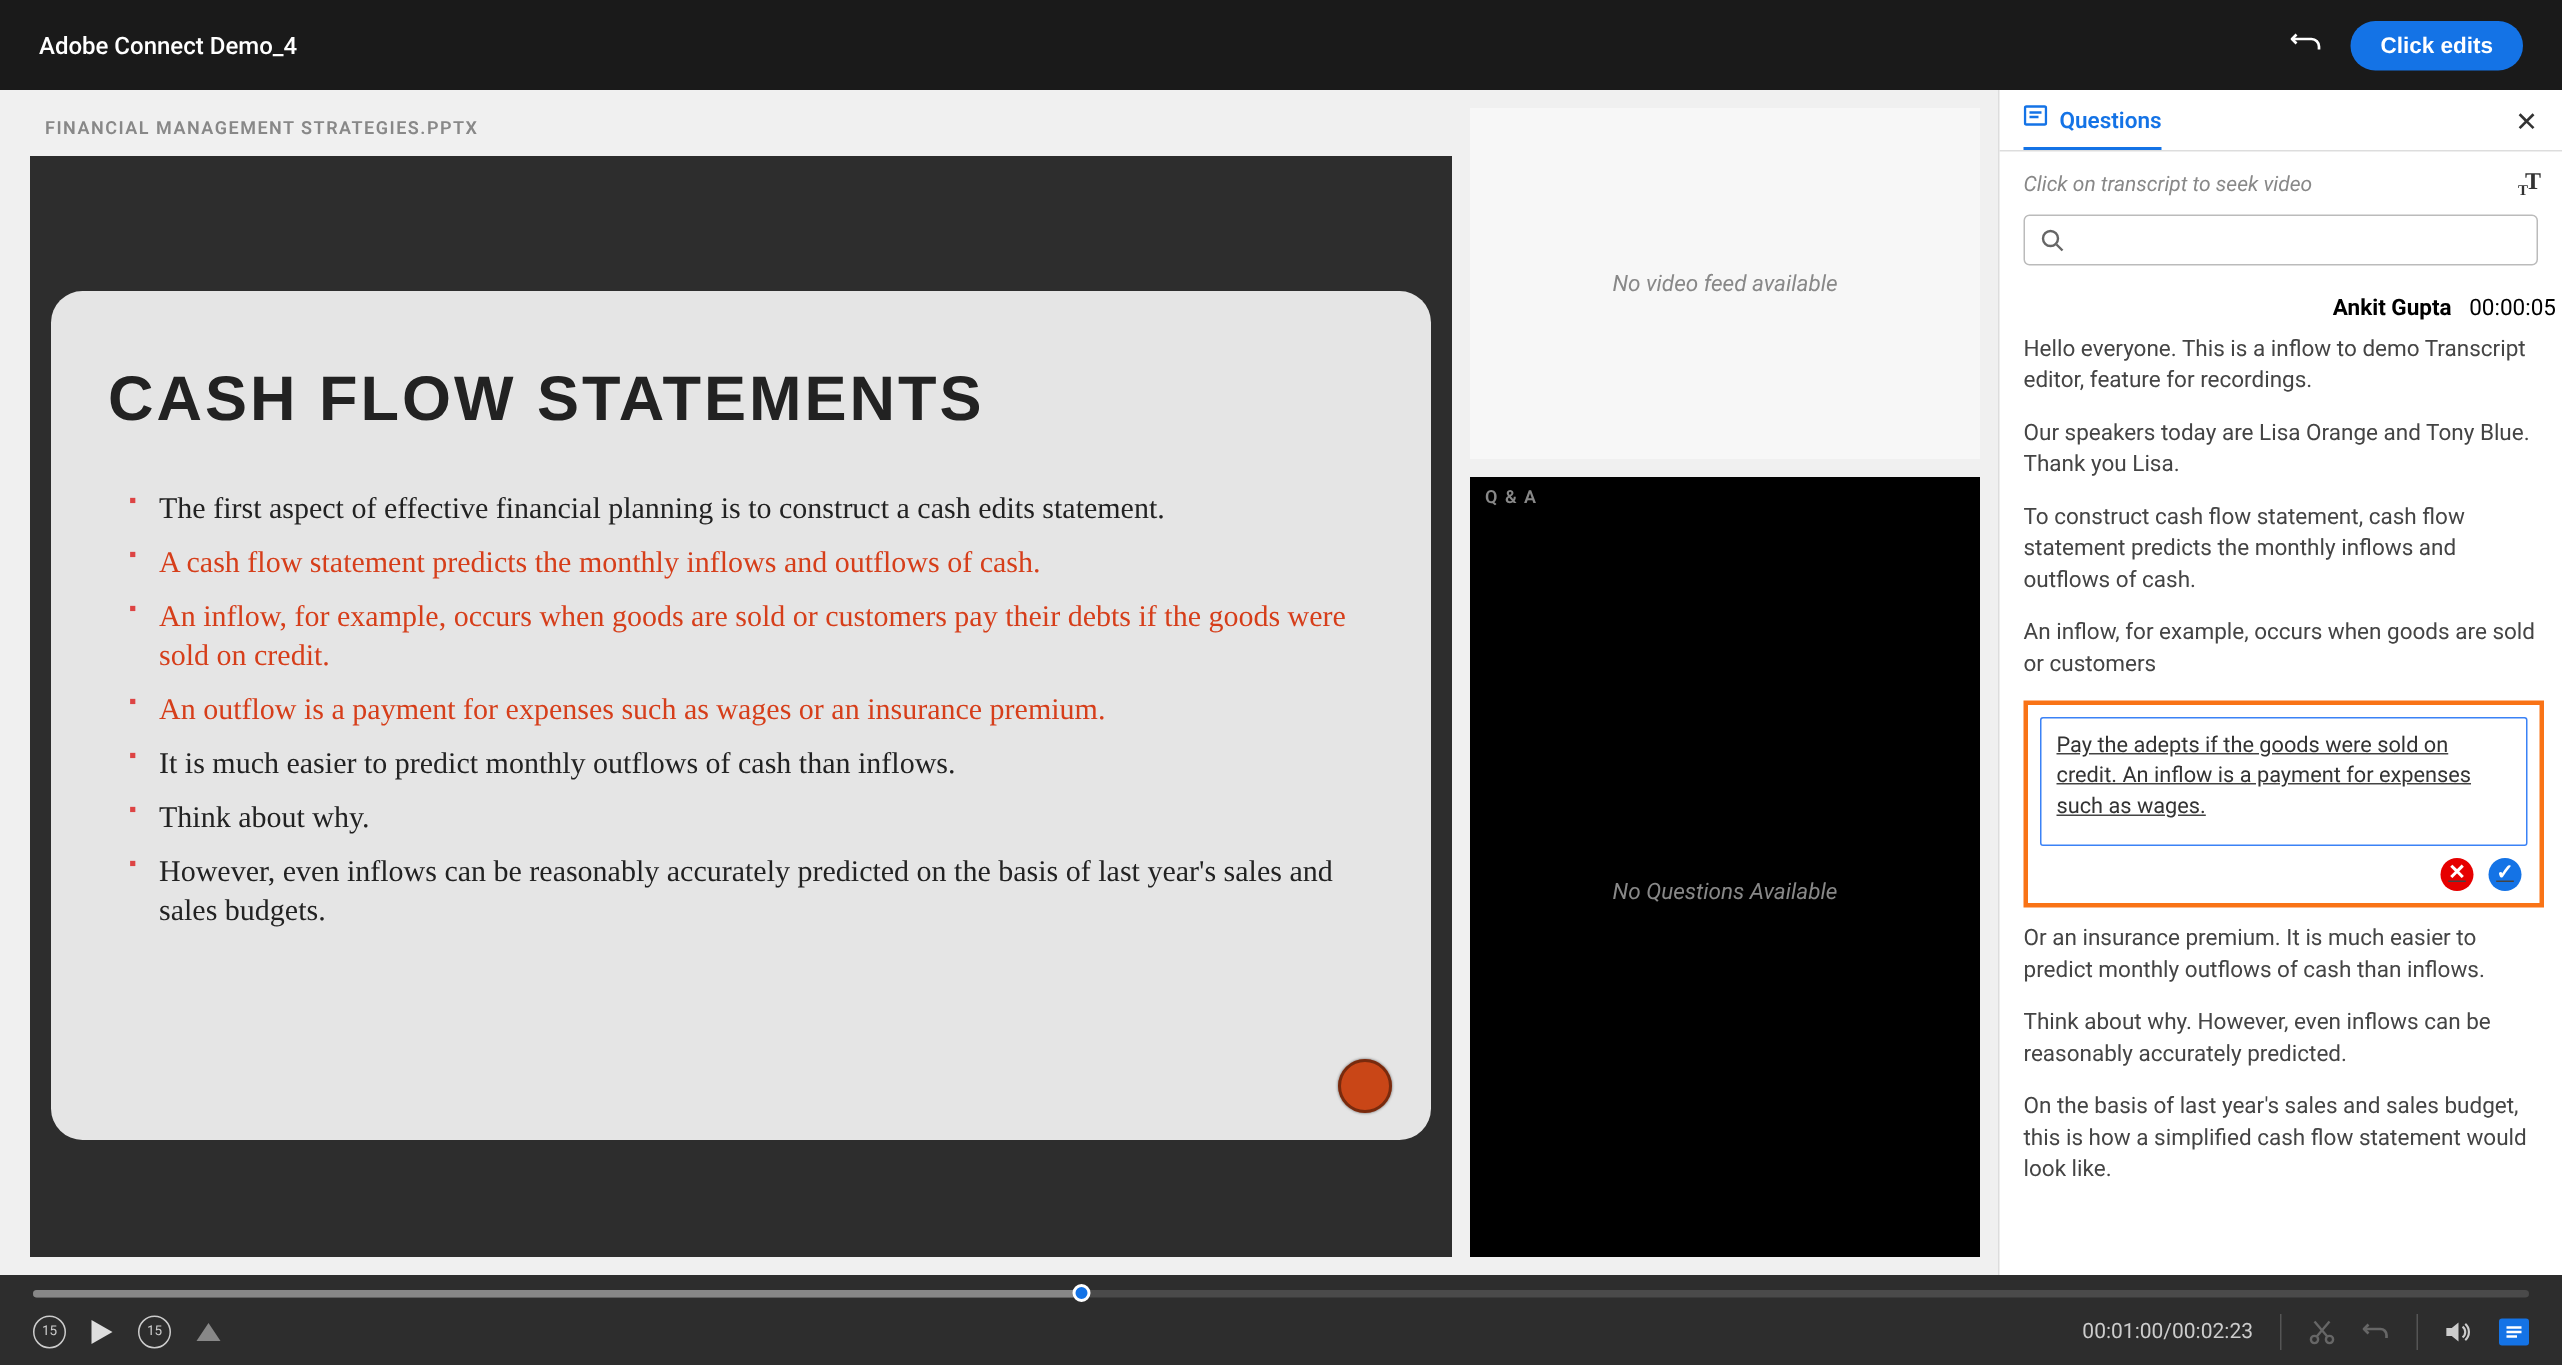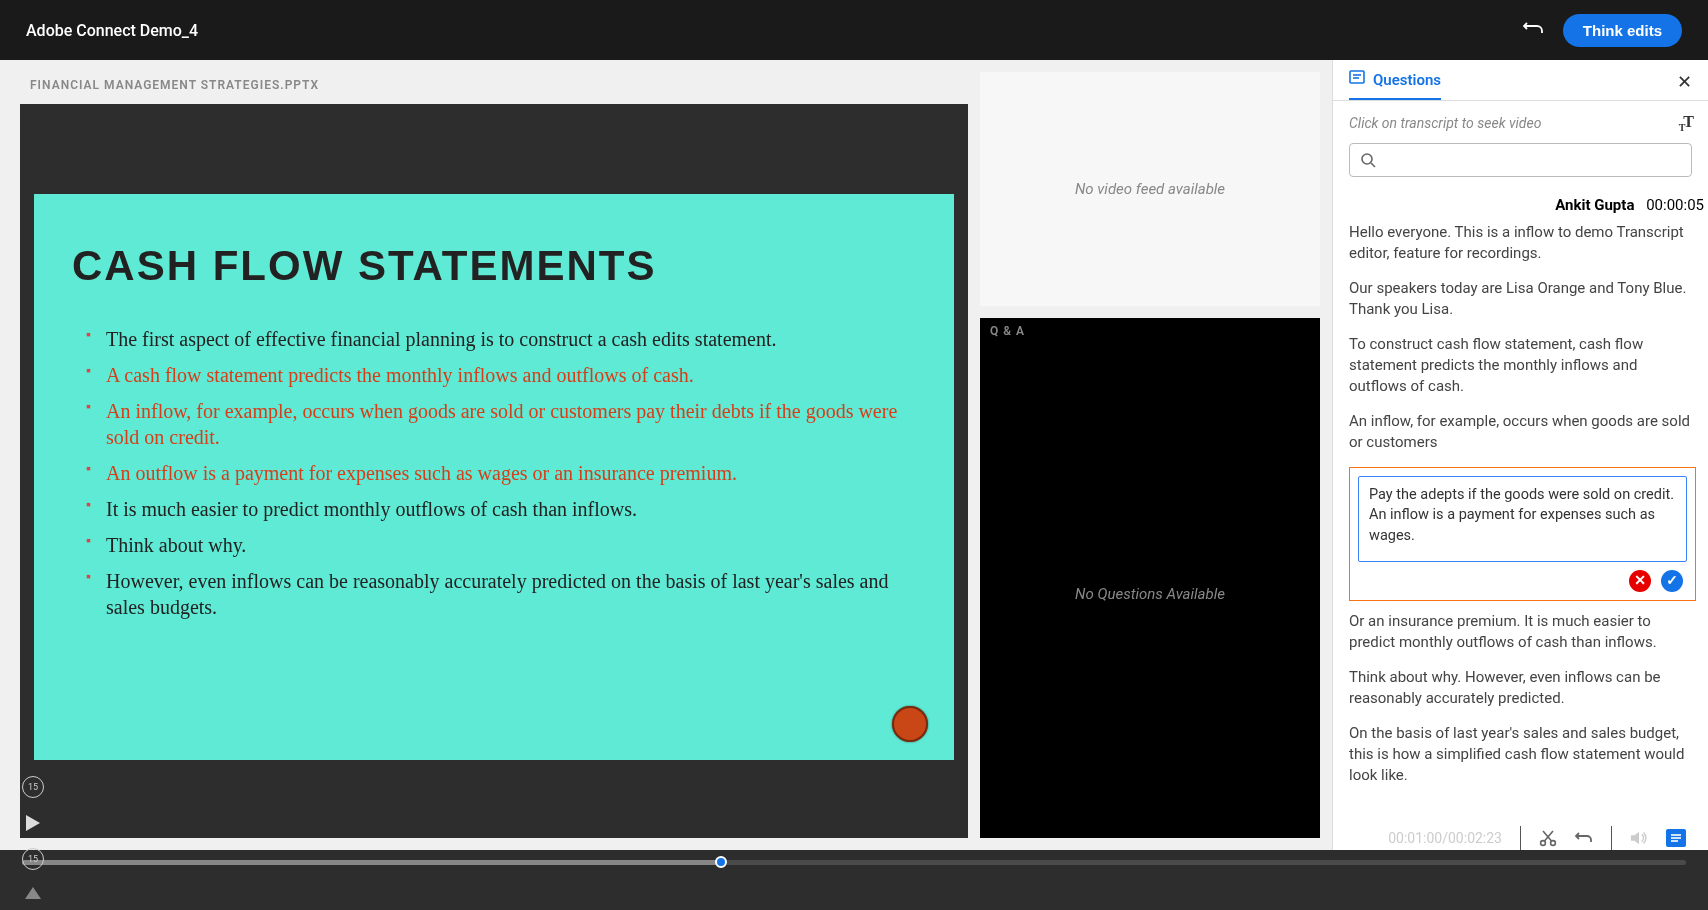--- a/index.html
+++ b/index.html
@@ -14,21 +14,21 @@
 
 
 .main { position: absolute; top: 60px; left: 0; right: 0; bottom: 60px; background: #f0f0f0; display: flex; }
 .main-left { flex: 0 0 968px; display: flex; flex-direction: column; padding: 12px 0 12px 20px; }
 .main-mid { flex: 0 0 364px; display: flex; flex-direction: column; padding: 12px 12px 12px 12px; gap: 12px; }
 .main-right { flex: 1; background: #fff; border-left: 1px solid #ddd; display: flex; flex-direction: column; min-width: 0; }
 
 
 .pane-label { font-size: 12px; font-weight: 600; letter-spacing: 1px; color: #888; padding: 6px 10px 12px 10px; text-transform: uppercase; }
 .slide-container { flex: 1; background: #2d2d2d; display: flex; align-items: flex-start; justify-content: center; padding: 90px 14px 78px 14px; }
-.slide { background: #5eead4; width: 100%; height: 100%; padding: 48px 26px 24px 38px; position: relative; font-family: Georgia, 'Times New Roman', serif; }
+.slide { background: #e5e5e5; width: 100%; height: 100%; padding: 48px 26px 24px 38px; position: relative; font-family: Georgia, 'Times New Roman', serif; border-radius: 21px; }
 .slide-title { font-size: 42px; font-weight: 900; letter-spacing: 2px; color: #222; margin-bottom: 36px; font-family: "Arial Black", Impact, sans-serif; text-transform: uppercase; }
 .slide ul { list-style: none; padding-left: 14px; }
 .slide li { font-size: 20px; color: #222; margin-bottom: 10px; font-weight: 500; line-height: 1.3; position: relative; padding-left: 20px; }
 .slide li::before { content: "▪"; position: absolute; left: 0; top: 0; color: #d44; font-size: 14px; }
 .slide li.red { color: #d63e1a; }
 .slide-stamp { position: absolute; right: 26px; bottom: 18px; width: 36px; height: 36px; border-radius: 50%; background: #c94617; box-shadow: inset 0 0 0 2px rgba(0,0,0,.4), 0 0 2px rgba(0,0,0,.6); }
 
 
 .video-pane { background: #f7f7f7; height: 234px; display: flex; flex-direction: column; }
 .video-body { flex: 1; display: flex; align-items: center; justify-content: center; color: #888; font-style: italic; font-size: 15px; }
@@ -46,55 +46,55 @@
 .tr-search-row { padding: 0 16px 12px 16px; }
 .tr-search { width: 100%; border: 1px solid #bbb; border-radius: 4px; height: 34px; display: flex; align-items: center; padding: 0 10px; }
 .tr-search svg { flex-shrink: 0; }
 .tr-search input { border: none; outline: none; flex: 1; font-size: 14px; margin-left: 8px; }
 .tr-body { flex: 1; overflow-y: auto; padding: 0 4px 0 16px; position: relative; font-size: 15px; line-height: 1.4; color: #444; }
 .tr-body::-webkit-scrollbar { width: 14px; }
 .tr-body::-webkit-scrollbar-thumb { background: #c4c4c4; border-radius: 7px; border: 3px solid #fff; }
 .tr-speaker { font-weight: 700; color: #000000; margin-top: 6px; margin-bottom: 6px; text-align: right; }
 .tr-speaker .ts { font-weight: 400; margin-left: 8px; }
 .tr-seg { margin-bottom: 14px; padding-right: 12px; }
-.tr-edit-frame { border: 1px solid #f97316; padding: 8px; margin-right: 8px; margin-bottom: 10px; }
+.tr-edit-frame { border: 3px solid #f97316; padding: 8px; margin-right: 8px; margin-bottom: 10px; text-decoration: underline; }
 .tr-edit-box { border: 1.5px solid #3b82f6; border-radius: 2px; padding: 8px 10px; min-height: 86px; font-size: 14.5px; color: #333; outline: none; }
 .tr-edit-actions { display: flex; justify-content: flex-end; gap: 10px; margin-top: 8px; padding-right: 4px; }
 .tr-edit-actions .circ { width: 22px; height: 22px; border-radius: 50%; display: flex; align-items: center; justify-content: center; font-size: 14px; font-weight: 900; color: #fff; }
 .circ.cancel { background: #e60000; }
 .circ.confirm { background: #1473e6; }
 
 
 .footer { position: absolute; bottom: 0; left: 0; right: 0; height: 60px; background: #2d2d2d; display: flex; align-items: flex-end; }
 .track { position: absolute; top: 10px; left: 22px; right: 22px; height: 5px; background: #4a4a4a; border-radius: 3px; }
 .track-played { position: absolute; left: 0; top: 0; bottom: 0; background: #878787; border-radius: 3px; }
 .track-thumb { position: absolute; top: -4px; width: 12px; height: 12px; background: #1473e6; border: 2px solid #fff; border-radius: 50%; transform: translateX(-50%); }
 .controls { display: flex; align-items: center; width: 100%; padding: 0 22px 10px 22px; }
-.controls-left { display: flex; align-items: center; gap: 16px; flex-direction: column; }
+.controls-left { display: flex; align-items: center; gap: 16px; }
 .ctrl-ic { color: #ddd; display: flex; align-items: center; justify-content: center; }
 .skip-circ { border: 1.5px solid #ccc; border-radius: 50%; width: 22px; height: 22px; display: flex; align-items: center; justify-content: center; font-size: 9px; color: #ccc; position: relative; }
 .controls-right { margin-left: auto; display: flex; align-items: center; gap: 18px; color: #ccc; font-size: 14px; }
 .vr { width: 1px; height: 24px; background: #555; }
 .small-ic { width: 18px; height: 18px; display: flex; align-items: center; justify-content: center; }
 .transcript-toggle { width: 20px; height: 18px; background: #1473e6; border-radius: 2px; display: flex; align-items: center; justify-content: center; }
 .dim { color: #666; }
 </style>
 </head>
 <body>
 
 <div class="header">
   <div class="header-title">Adobe Connect Demo_4</div>
   <div class="header-right">
     <span class="undo-icon">
       <svg width="22" height="16" viewBox="0 0 22 16" fill="none" stroke="#fff" stroke-width="1.8">
         <path d="M4 3 L1 6 L4 9"></path>
           <path d="M1 6 H14 a5 5 0 0 1 5 5 v2"></path>
       </svg>
     </span>
-    <button class="save-btn">Think edits</button>
+    <button class="save-btn">Click edits</button>
   </div>
 </div>
 
 <div class="main">
 
   <div class="main-left">
     <div class="pane-label">FINANCIAL MANAGEMENT STRATEGIES.PPTX</div>
     <div class="slide-container">
       <div class="slide">
         <div class="slide-title">CASH FLOW STATEMENTS</div>

